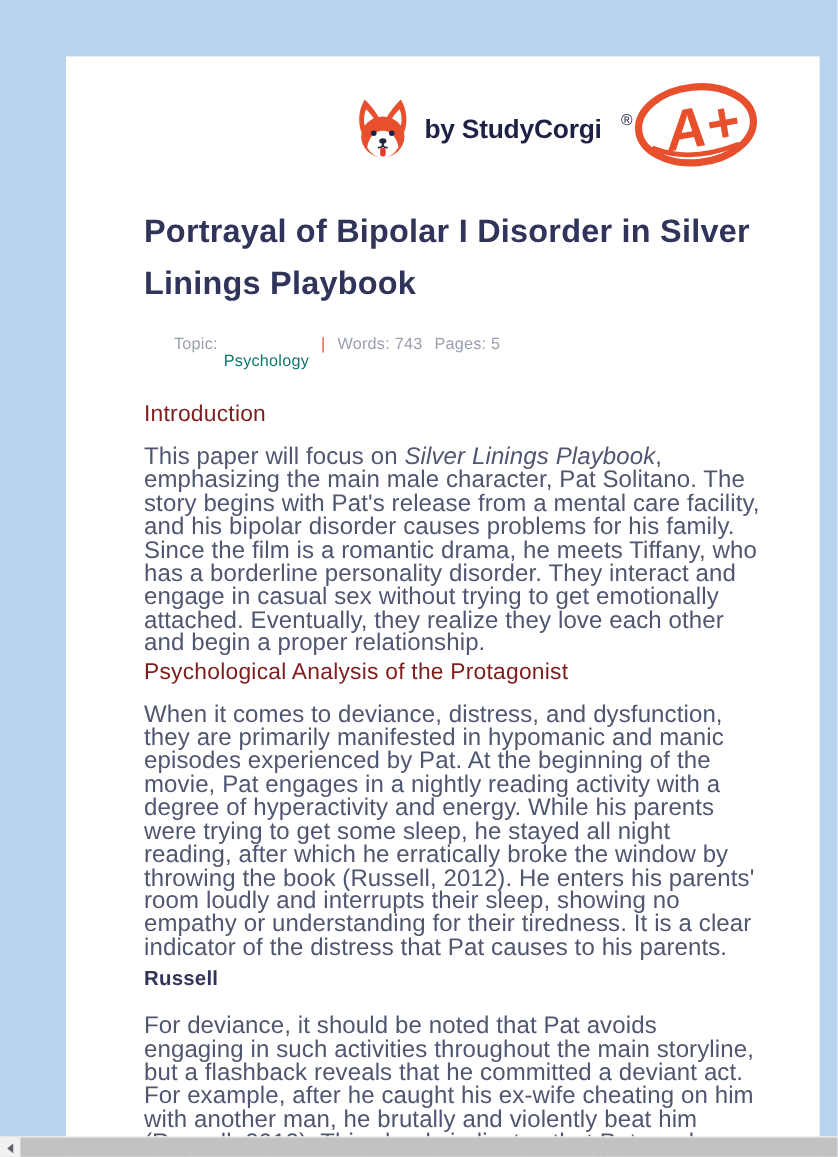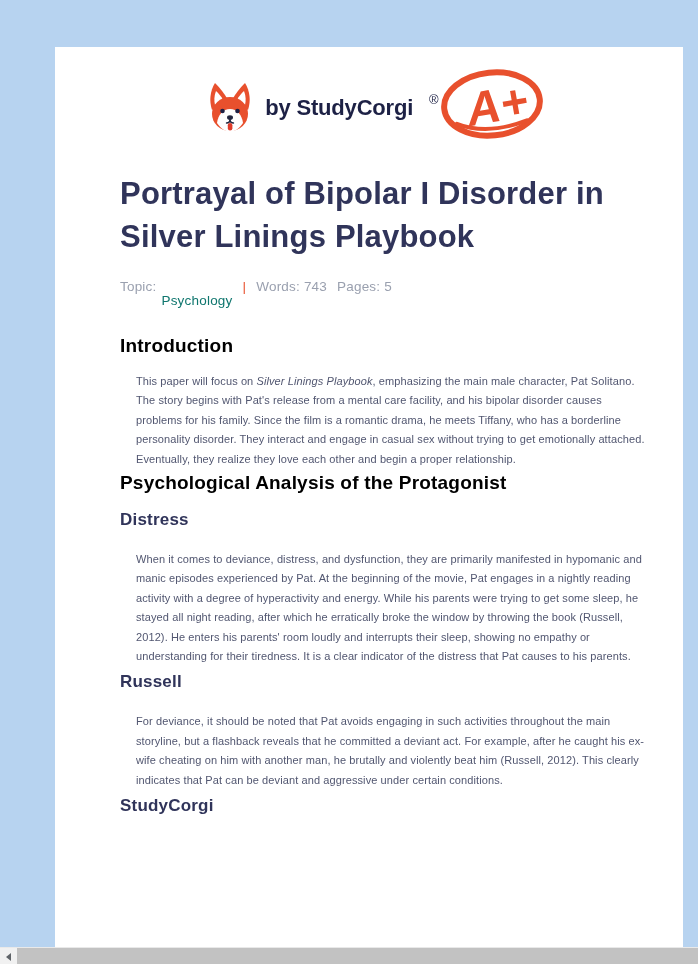--- a/index.html
+++ b/index.html
@@ -16,67 +16,67 @@
     left: 55px; top: 47px;
     width: 628px; height: 917px;
     background: #ffffff;
     overflow: hidden;
   }
   .content { padding: 15px 50px 0 65px; }
 
   
   .header-row {
     display: flex;
-    justify-content: center;
+    justify-content: flex-end;
     align-items: center;
     height: 92px;
   }
   .brand { display: flex; align-items: center; gap: 13px; cursor: pointer; }
   .corgi-icon { width: 44px; height: 50px; flex: 0 0 auto; }
   .brand-text {
     font-size: 22px; font-weight: bold; color: #1d2145; letter-spacing: -0.2px;
   }
   .reg-mark {
     font-size: 13px; color: #1d2145; position: relative; top: -9px; margin-left: 3px;
     font-weight: normal;
   }
   .grade-badge { width: 106px; height: 76px; position: relative; top: -4px; }
 
   
   h1 {
     margin: 18px 0 0;
     width: 565px;
-    font-size: 31px; line-height: 43px;
+    font-size: 27px; line-height: 43px;
     font-weight: bold; color: #30345a;
     letter-spacing: 0.2px;
   }
   .meta {
     margin-top: 7px;
     font-size: 13.5px; color: #9aa0af; letter-spacing: 0.2px;
     display: flex; align-items: center;
   }
-  .meta .topic-label { margin-right: 5px; }
+  .meta .topic-label { margin-right: 5px; margin-left: 25px; }
   .meta .topic-link { color: #0f766e; text-decoration: none; cursor: pointer; margin-top: 28px; }
   .meta .meta-sep { color: #e8502d; margin: 0 10px; }
   .meta .pages { margin-left: 10px; }
 
   
   h2 {
-    font-size: 19px; color: #000000; font-weight: bold;
+    font-size: 19px; color: #7f1d1d; font-weight: normal;
     margin: 27px 0 0; letter-spacing: 0.2px;
   }
   h3 {
     font-size: 17px; color: #30345a; font-weight: bold;
     margin: 16px 0 0; letter-spacing: 0.2px;
   }
   p {
     width: 514px;
-    font-size: 11px; line-height: 19.4px;
+    font-size: 20px; line-height: 19.4px;
     color: #515670; letter-spacing: 0.1px;
-    margin: 15px 16px 3px;
+    margin: 15px 0 3px;
   }
   p + h2 { margin-top: 3px; }
   p + h3 { margin-top: 6px; }
   h3 + p { margin-top: 20px; }
   .italic { font-style: italic; }
 
   
   .h-scrollbar {
     position: absolute; left: 0; right: 0; bottom: 0; height: 17px;
     background: #f1f1f1;
@@ -143,21 +143,20 @@
       <span class="words">Words: 743</span>
       <span class="pages">Pages: 5</span>
     </div>
 
     <h2>Introduction</h2>
 
     <p><span>This paper will focus on </span><span class="italic">Silver Linings Playbook</span><span>, emphasizing the main male character, Pat Solitano. The story begins with Pat's release from a mental care facility, and his bipolar disorder causes problems for his family. Since the film is a romantic drama, he meets Tiffany, who has a borderline personality disorder. They interact and engage in casual sex without trying to get emotionally attached. Eventually, they realize they love each other and begin a proper relationship.</span></p>
 
     <h2 class="analysis">Psychological Analysis of the Protagonist</h2>
 
-    <h3>Distress</h3>
     <p>When it comes to deviance, distress, and dysfunction, they are primarily manifested in hypomanic and manic episodes experienced by Pat. At the beginning of the movie, Pat engages in a nightly reading activity with a degree of hyperactivity and energy. While his parents were trying to get some sleep, he stayed all night reading, after which he erratically broke the window by throwing the book (Russell, 2012). He enters his parents' room loudly and interrupts their sleep, showing no empathy or understanding for their tiredness. It is a clear indicator of the distress that Pat causes to his parents.</p>
 
     <h3>Russell</h3>
     <p>For deviance, it should be noted that Pat avoids engaging in such activities throughout the main storyline, but a flashback reveals that he committed a deviant act. For example, after he caught his ex-wife cheating on him with another man, he brutally and violently beat him (Russell, 2012). This clearly indicates that Pat can be deviant and aggressive under certain conditions.</p>
 
     <h3>StudyCorgi</h3>
 
   </div>
 </div>
 

